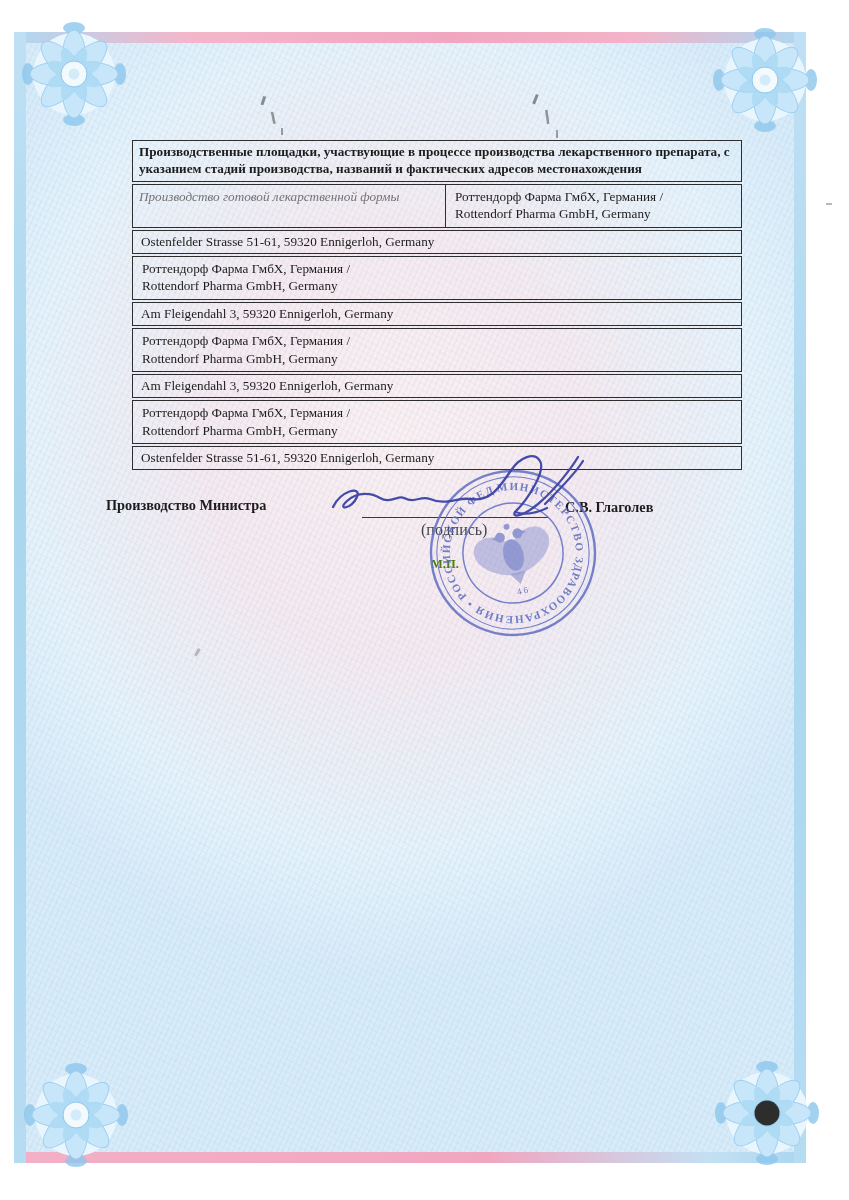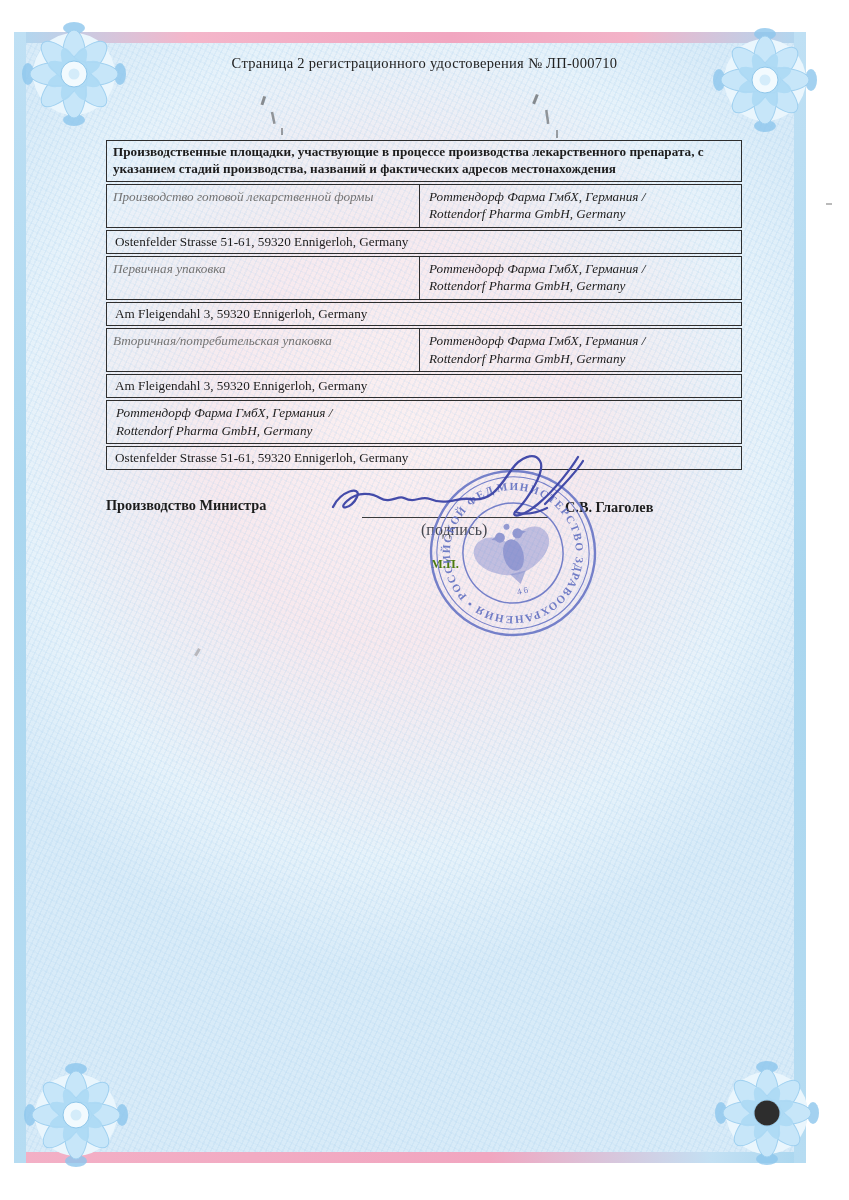--- a/index.html
+++ b/index.html
@@ -18,26 +18,26 @@
   .paper{position:absolute;left:26px;top:43px;width:768px;height:1109px;
     background:
       repeating-linear-gradient(115deg,rgba(142,192,230,0.13) 0 1.5px,transparent 1.5px 5px),
       repeating-linear-gradient(28deg,rgba(160,202,236,0.10) 0 1.5px,transparent 1.5px 6px),
       radial-gradient(ellipse 62% 48% at 48% 36%,#fbeff1 0%,#f7e9ee 38%,#e6f2fa 78%,#d8ebf8 100%);}
   
   .doc-header{position:absolute;left:0;top:55px;width:100%;text-align:center;
     font-size:14.5px;letter-spacing:0.3px;color:#222;}
   
   .reg-table{position:absolute;left:106px;top:140px;width:636px;}
-  .tbox{border:1.6px solid #2e2e2e;margin-bottom:2px;background:rgba(255,255,255,0.06);}
+  .tbox{border:1.6px solid #2e2e2e;margin-bottom:2px;background:rgba(255,255,255,0.06);margin-left:26px;}
   .thead{padding:2px 6px 3px 6px;font-weight:bold;font-size:13.2px;line-height:1.32;}
   .trow{display:flex;min-height:42px;}
   .cell-left{width:300px;border-right:1.6px solid #2e2e2e;padding:3px 6px 2px 6px;
     font-style:italic;font-size:13.2px;line-height:1.3;color:#737373;}
-  .cell-right{flex:1;padding:3px 6px 2px 9px;font-size:13.2px;line-height:1.32;font-style:italic;}
+  .cell-right{flex:1;padding:3px 6px 2px 9px;font-size:13.2px;line-height:1.32;}
   .arow{padding:2px 6px 3px 8px;font-size:13.2px;line-height:1.3;}
   
   .sig-position{position:absolute;left:106px;top:497px;font-weight:bold;font-size:14.3px;}
   .sig-name{position:absolute;left:565px;top:499px;font-weight:bold;font-size:14.3px;}
   .sig-line{position:absolute;left:362px;top:517px;width:186px;border-bottom:1.4px solid #3a3a3a;}
   .sig-caption{position:absolute;left:421px;top:521px;font-size:16px;color:#44464e;}
   .seal-note{position:absolute;left:431px;top:557px;font-size:12.5px;font-weight:600;color:#4d7c0f;}
   .overlay{position:absolute;left:0;top:0;pointer-events:none;}
 </style>
 </head>
@@ -94,45 +94,42 @@
       <rect x="272" y="112" width="2.5" height="12" transform="rotate(-12 273 118)" opacity="0.5"></rect>
       <rect x="281" y="128" width="2" height="7" opacity="0.45"></rect>
       <rect x="534" y="94" width="3" height="10" transform="rotate(22 535 99)" opacity="0.55"></rect>
       <rect x="546" y="110" width="2.5" height="14" transform="rotate(-8 547 117)" opacity="0.5"></rect>
       <rect x="556" y="130" width="2" height="8" opacity="0.45"></rect>
       <rect x="826" y="203" width="6" height="2" opacity="0.35"></rect>
       <rect x="196" y="648" width="3" height="8" transform="rotate(30 197 652)" opacity="0.3"></rect>
     </g>
   </svg>
 
-  <div class="doc-header">Страница 2 регистрационного удостоверения № ЛП-000710</div>
 
   <div class="reg-table">
     <div class="tbox thead">Производственные площадки, участвующие в процессе производства лекарственного препарата, с указанием стадий производства, названий и фактических адресов местонахождения</div>
 
     <div class="tbox trow">
       <div class="cell-left">Производство  готовой лекарственной формы</div>
       <div class="cell-right">
         <div>Роттендорф Фарма ГмбХ, Германия /</div>
         <div>Rottendorf Pharma GmbH, Germany</div>
       </div>
     </div>
     <div class="tbox arow">Ostenfelder Strasse 51-61, 59320 Ennigerloh, Germany</div>
 
     <div class="tbox trow">
-      <div class="cell-left">Первичная упаковка</div>
       <div class="cell-right">
         <div>Роттендорф Фарма ГмбХ, Германия /</div>
         <div>Rottendorf Pharma GmbH, Germany</div>
       </div>
     </div>
     <div class="tbox arow">Am Fleigendahl 3, 59320 Ennigerloh, Germany</div>
 
     <div class="tbox trow">
-      <div class="cell-left">Вторичная/потребительская упаковка</div>
       <div class="cell-right">
         <div>Роттендорф Фарма ГмбХ, Германия /</div>
         <div>Rottendorf Pharma GmbH, Germany</div>
       </div>
     </div>
     <div class="tbox arow">Am Fleigendahl 3, 59320 Ennigerloh, Germany</div>
 
     <div class="tbox trow">
       <div class="cell-right">
         <div>Роттендорф Фарма ГмбХ, Германия /</div>

